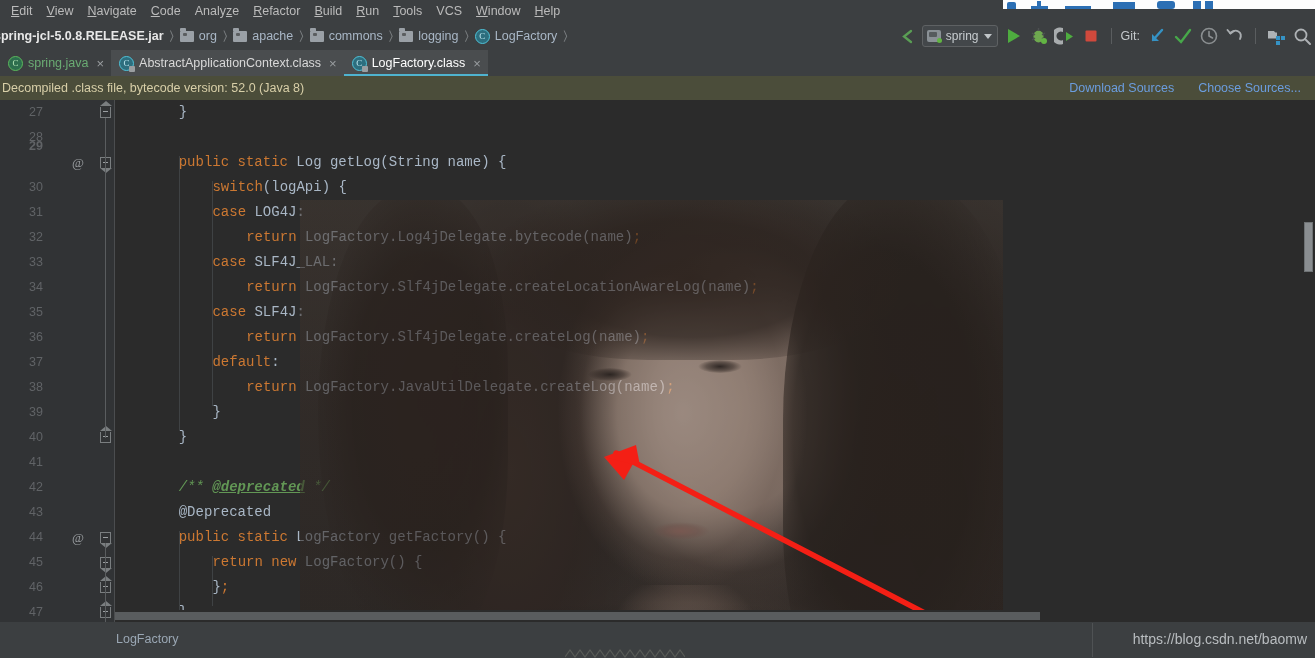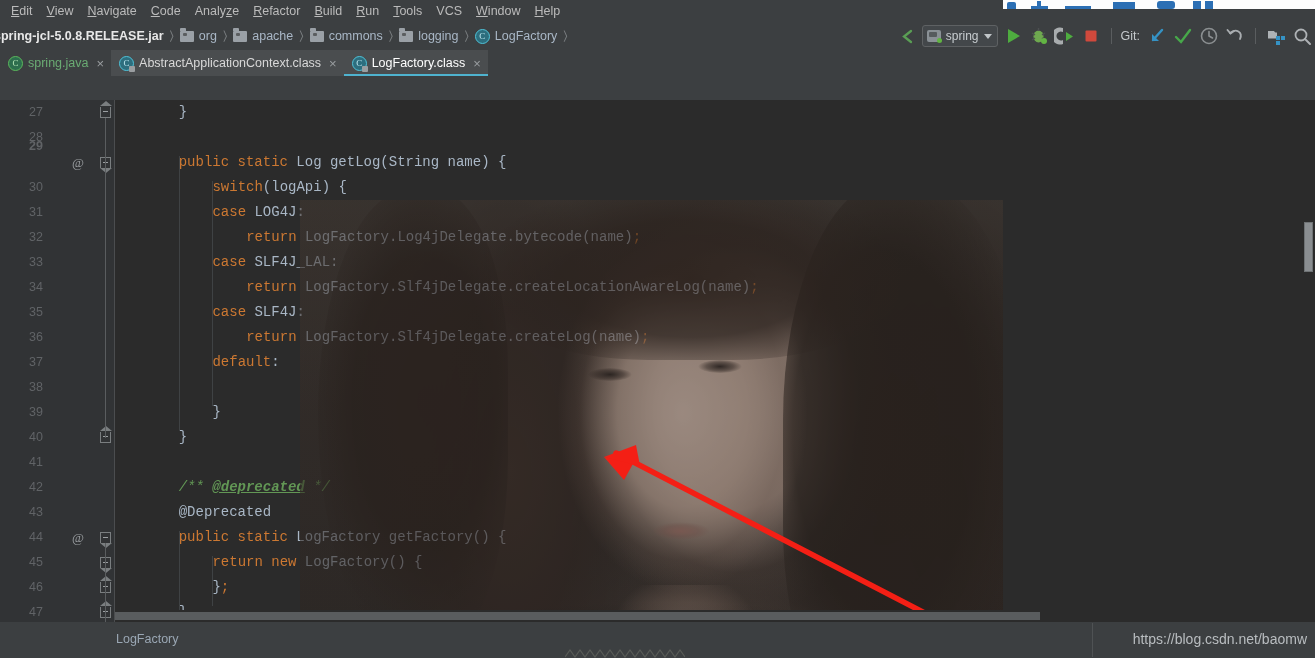--- a/index.html
+++ b/index.html
@@ -483,20 +483,27 @@
       <div class="tab t-sel">
         <span class="ico-cls">
           <i>C</i>
           <span class="lock"></span>
         </span>
         <span class="tlabel">LogFactory.class</span>
         <span class="tclose">×</span>
       </div>
     </div>
 
+  <div class="notice">
+    <span class="ntext">Decompiled .class file, bytecode version: 52.0 (Java 8)</span>
+    <span class="nlinks" id="notice-links">
+        <a href="#">Download Sources</a>
+        <a href="#">Choose Sources...</a>
+      </span>
+  </div>
 
   <div class="editor">
     <div class="gutter" id="gutter">
         <div class="lnum" style="top: 0px; line-height: 25px;">27</div>
         <div class="fold up" style="top: 7px;"></div>
         <div class="lnum" style="top: 25px; line-height: 25px;">28</div>
         <div class="lnum" style="top: 34px; line-height: 25px; font-weight: bold;">29</div>
         <div class="at-mark" style="top: 50px; line-height: 25px;">@</div>
         <div class="fold down" style="top: 57px;"></div>
         <div class="lnum" style="top: 75px; line-height: 25px;">30</div>
@@ -532,20 +539,21 @@
         <div class="cline" style="top: 25px; padding-left: 30px;"></div>
         <div class="cline" style="top: 50px; padding-left: 63.72px;"><span class="kw">public static </span><span class="ident">Log getLog(String name) {</span></div>
         <div class="cline" style="top: 75px; padding-left: 97.44px;"><span class="kw">switch</span><span class="ident">(logApi) {</span></div>
         <div class="cline" style="top: 100px; padding-left: 97.44px;"><span class="kw">case </span><span class="ident">LOG4J:</span></div>
         <div class="cline" style="top: 125px; padding-left: 131.16px;"><span class="kw">return </span><span class="ident">LogFactory.Log4jDelegate.bytecode(name)</span><span class="pun">;</span></div>
         <div class="cline" style="top: 150px; padding-left: 97.44px;"><span class="kw">case </span><span class="ident">SLF4J_LAL:</span></div>
         <div class="cline" style="top: 175px; padding-left: 131.16px;"><span class="kw">return </span><span class="ident">LogFactory.Slf4jDelegate.createLocationAwareLog(name)</span><span class="pun">;</span></div>
         <div class="cline" style="top: 200px; padding-left: 97.44px;"><span class="kw">case </span><span class="ident">SLF4J:</span></div>
         <div class="cline" style="top: 225px; padding-left: 131.16px;"><span class="kw">return </span><span class="ident">LogFactory.Slf4jDelegate.createLog(name)</span><span class="pun">;</span></div>
         <div class="cline" style="top: 250px; padding-left: 97.44px;"><span class="kw">default</span><span class="ident">:</span></div>
+        <div class="cline" style="top: 275px; padding-left: 131.16px;"><span class="kw">return </span><span class="ident">LogFactory.JavaUtilDelegate.createLog(name)</span><span class="pun">;</span></div>
         <div class="cline" style="top: 300px; padding-left: 97.44px;"><span class="ident">}</span></div>
         <div class="cline" style="top: 325px; padding-left: 63.72px;"><span class="ident">}</span></div>
         <div class="cline" style="top: 350px; padding-left: 30px;"></div>
         <div class="cline" style="top: 375px; padding-left: 63.72px;"><span class="cmt">/** </span><span class="cmt"><u>@deprecated</u></span><span class="cmt"> */</span></div>
         <div class="cline" style="top: 400px; padding-left: 63.72px;"><span class="ident">@Deprecated</span></div>
         <div class="cline" style="top: 425px; padding-left: 63.72px;"><span class="kw">public static </span><span class="ident">LogFactory getFactory() {</span></div>
         <div class="cline" style="top: 450px; padding-left: 97.44px;"><span class="kw">return new </span><span class="ident">LogFactory() {</span></div>
         <div class="cline" style="top: 475px; padding-left: 97.44px;"><span class="ident">}</span><span class="pun">;</span></div>
         <div class="cline" style="top: 500px; padding-left: 63.72px;"><span class="ident">}</span></div>
         <div class="indguide" style="left: 63.72px; top: 56px; height: 275px;"></div>

